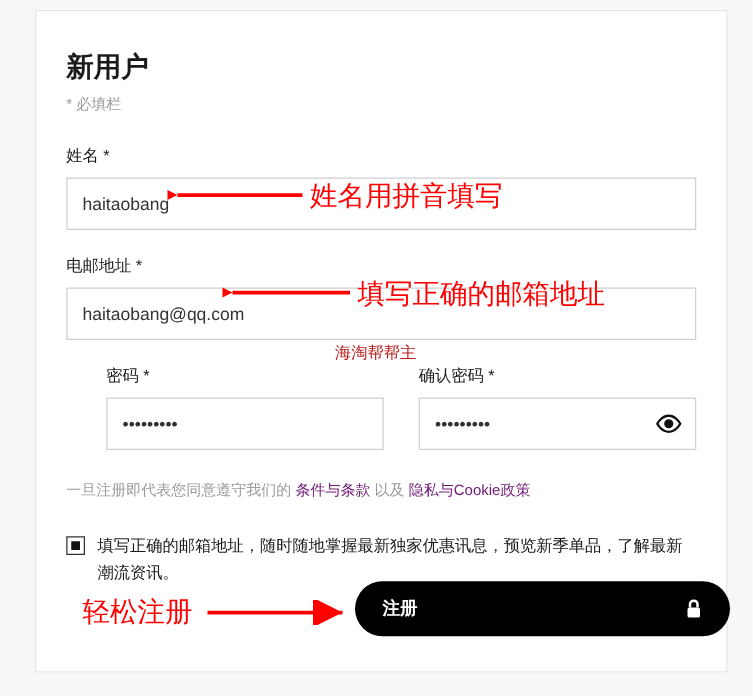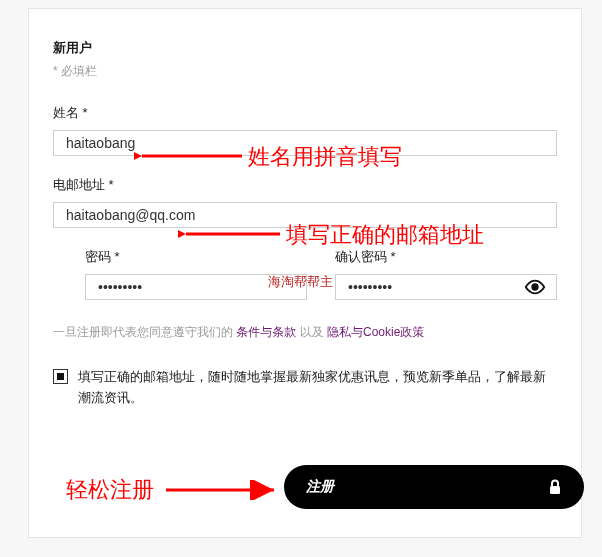--- a/index.html
+++ b/index.html
@@ -12,41 +12,41 @@
   }
   .card{
     position:absolute;
     left:28px; top:8px;
     width:554px; height:530px;
     background:#ffffff;
     border:1px solid #e5e5e5;
     padding:30px 24px 24px 24px;
   }
   .title{
-    font-size:13px;
+    font-size:22px;
     font-weight:bold;
     color:#1a1a1a;
     margin-bottom:6px;
   }
   .req-note{
     font-size:12px;
     color:#9b9b9b;
     margin-bottom:24px;
   }
   .field{margin-bottom:20px;}
   .field-label{
     font-size:13px;
     color:#1a1a1a;
     font-weight:400;
     margin-bottom:8px;
     display:block;
   }
   .text-input{
     width:100%;
-    height:26px;
+    height:42px;
     border:1px solid #cfcfcf;
     padding:0 12px;
     font-size:14px;
     color:#333;
     outline:none;
     background:#fff;
   }
   .row{
     display:flex;
     gap:28px;
@@ -105,21 +105,20 @@
     color:#fff;
     border:none;
     border-radius:22px;
     font-size:14px;
     font-weight:bold;
     padding:0 22px;
     display:flex;
     align-items:center;
     justify-content:space-between;
     cursor:pointer;
-    font-style:italic;
   }
   
   .anno{
     position:absolute;
     color:#ff0000;
     font-family:"KaiTi","STKaiti","SimSun",serif;
     pointer-events:none;
   }
   .anno-text{
     font-size:22px;

